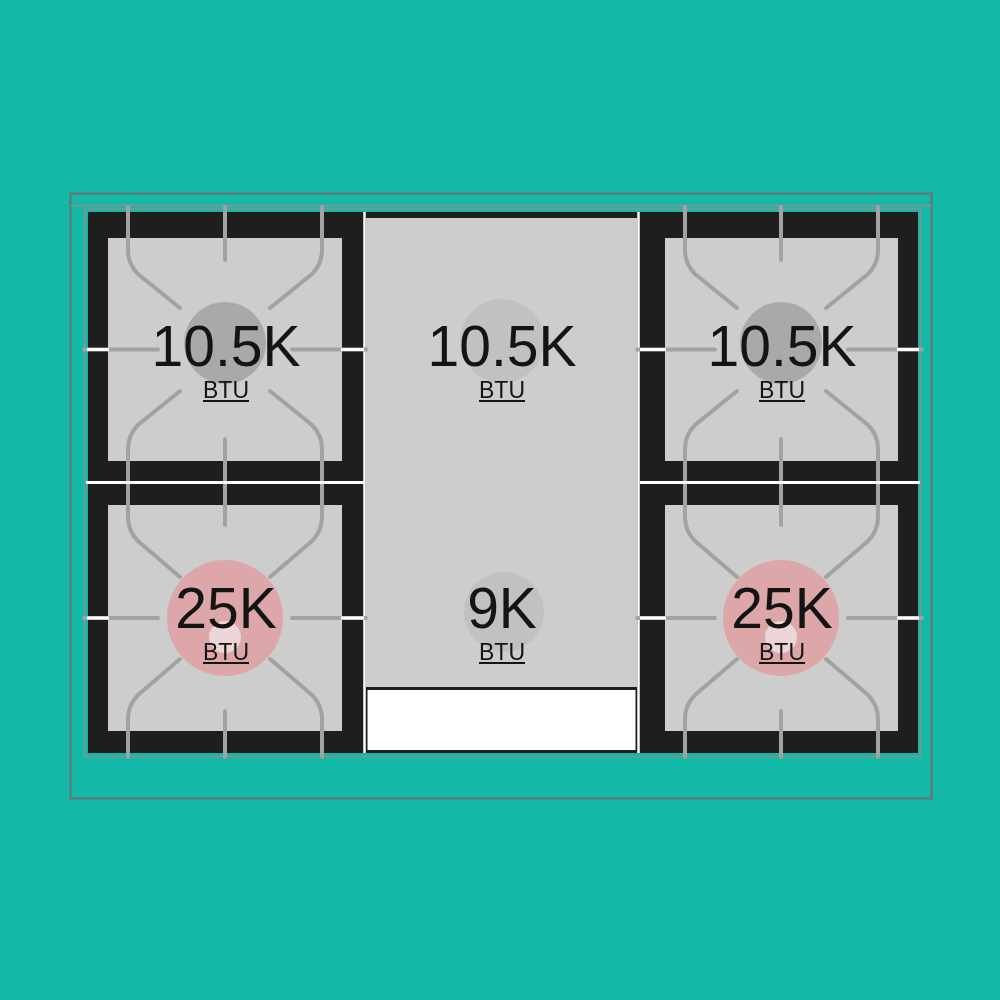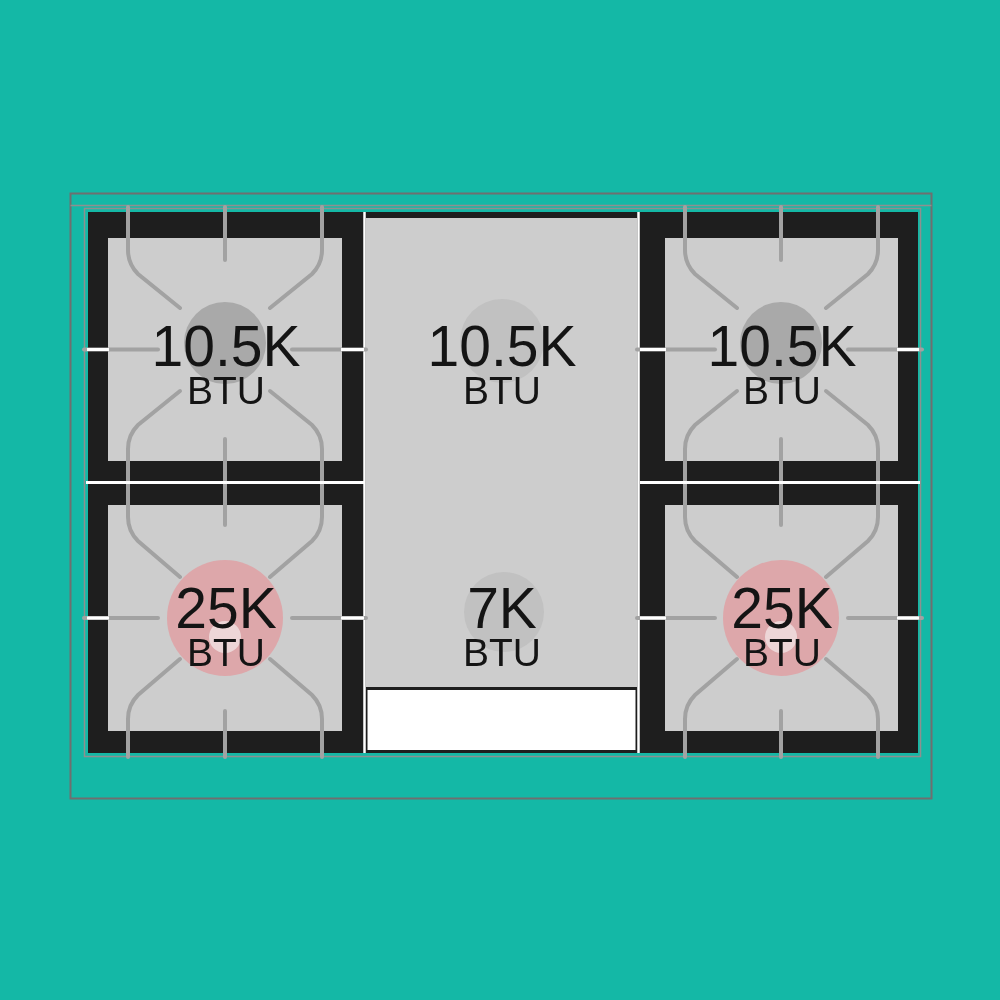--- a/index.html
+++ b/index.html
@@ -30,24 +30,25 @@
     color:var(--text-black);
   }
   .btu-value{
     font-size:57px;
     line-height:57px;
     font-weight:400;
     letter-spacing:0px;
     white-space:nowrap;
   }
   .btu-unit{
-    font-size:39px;
+    font-size:23px;
     line-height:33px;
     margin-top:-1px;
     font-weight:400;
+    text-decoration:underline;
   }
   .pos-left-rear   {left:126px;top:318px;}
   .pos-center-rear {left:402px;top:318px;}
   .pos-right-rear  {left:682px;top:318px;}
   .pos-left-front  {left:126px;top:580px;}
   .pos-center-front{left:402px;top:580px;}
   .pos-right-front {left:682px;top:580px;}
 </style>
 </head>
 <body>
@@ -154,21 +155,21 @@
   </div>
   <div class="burner-label pos-right-rear">
     <div class="btu-value">10.5K</div>
     <div class="btu-unit">BTU</div>
   </div>
   <div class="burner-label pos-left-front">
     <div class="btu-value">25K</div>
     <div class="btu-unit">BTU</div>
   </div>
   <div class="burner-label pos-center-front">
-    <div class="btu-value">7K</div>
+    <div class="btu-value">9K</div>
     <div class="btu-unit">BTU</div>
   </div>
   <div class="burner-label pos-right-front">
     <div class="btu-value">25K</div>
     <div class="btu-unit">BTU</div>
   </div>
 
 </div>
 
 </body></html>

